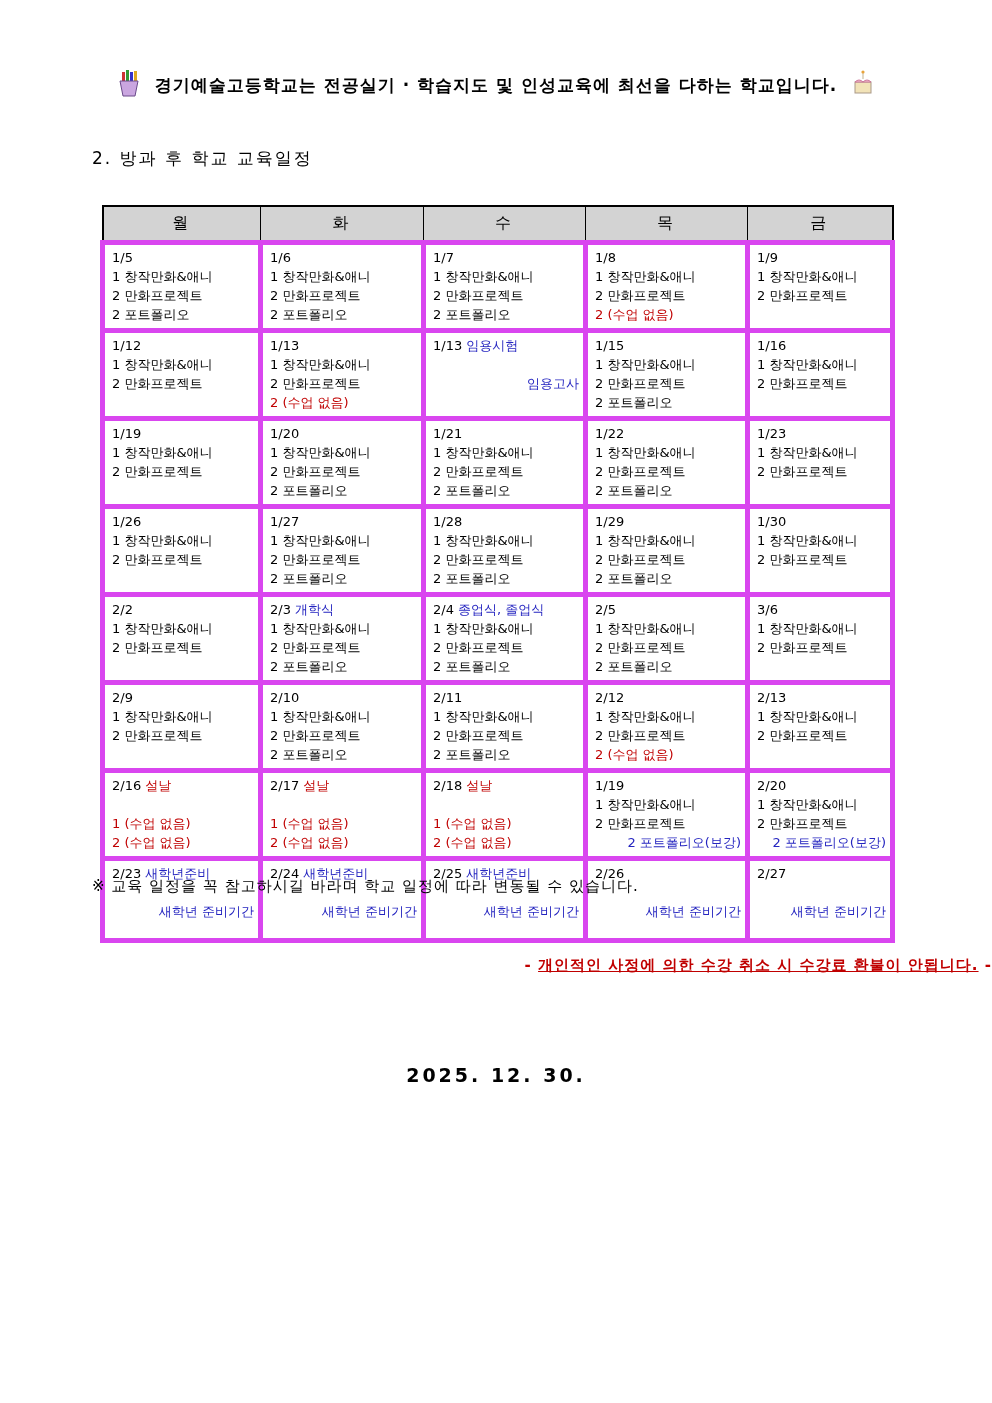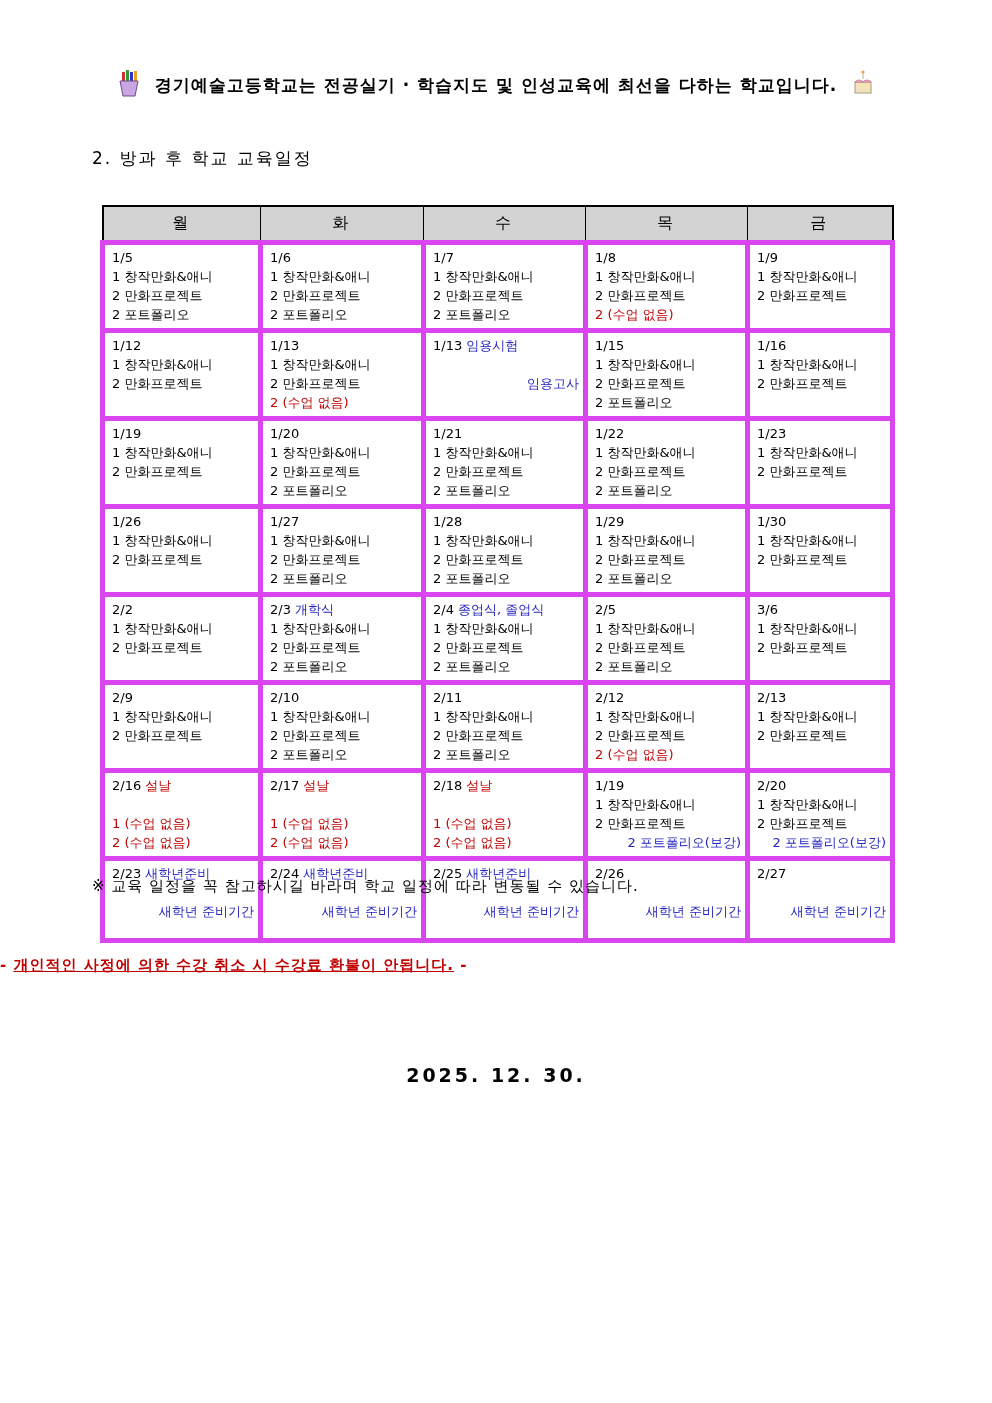--- a/index.html
+++ b/index.html
@@ -38,21 +38,21 @@
   .date-line  { line-height:19px; white-space:nowrap; }
   .cell-line  { line-height:19px; min-height:19px; white-space:nowrap; }
   .center-line{ line-height:19px; margin-top:19px; text-align:center; white-space:nowrap; }
   .c-red  { color:var(--red,#c00000); }
   .c-blue { color:var(--blue,#2525c0);text-align:right; }
   
   .footnote {
     position:absolute; top:877px; left:92px; font-size:15px; letter-spacing:1px;
   }
   .refund {
-    position:absolute; top:956px; left:0; width:100%; text-align:left;
+    position:absolute; top:956px; left:0; width:100%; text-align:right;
     font-size:15px; font-weight:bold; color:var(--red,#c00000); letter-spacing:1px;
   }
   .refund .u { text-decoration:underline; }
   .doc-date {
     position:absolute; top:1064px; left:0; width:100%; text-align:center;
     font-size:19px; font-weight:bold; letter-spacing:3px;
   }
   .signature {
     position:absolute; top:1148px; left:0; width:100%; text-align:center; white-space:nowrap;
   }

